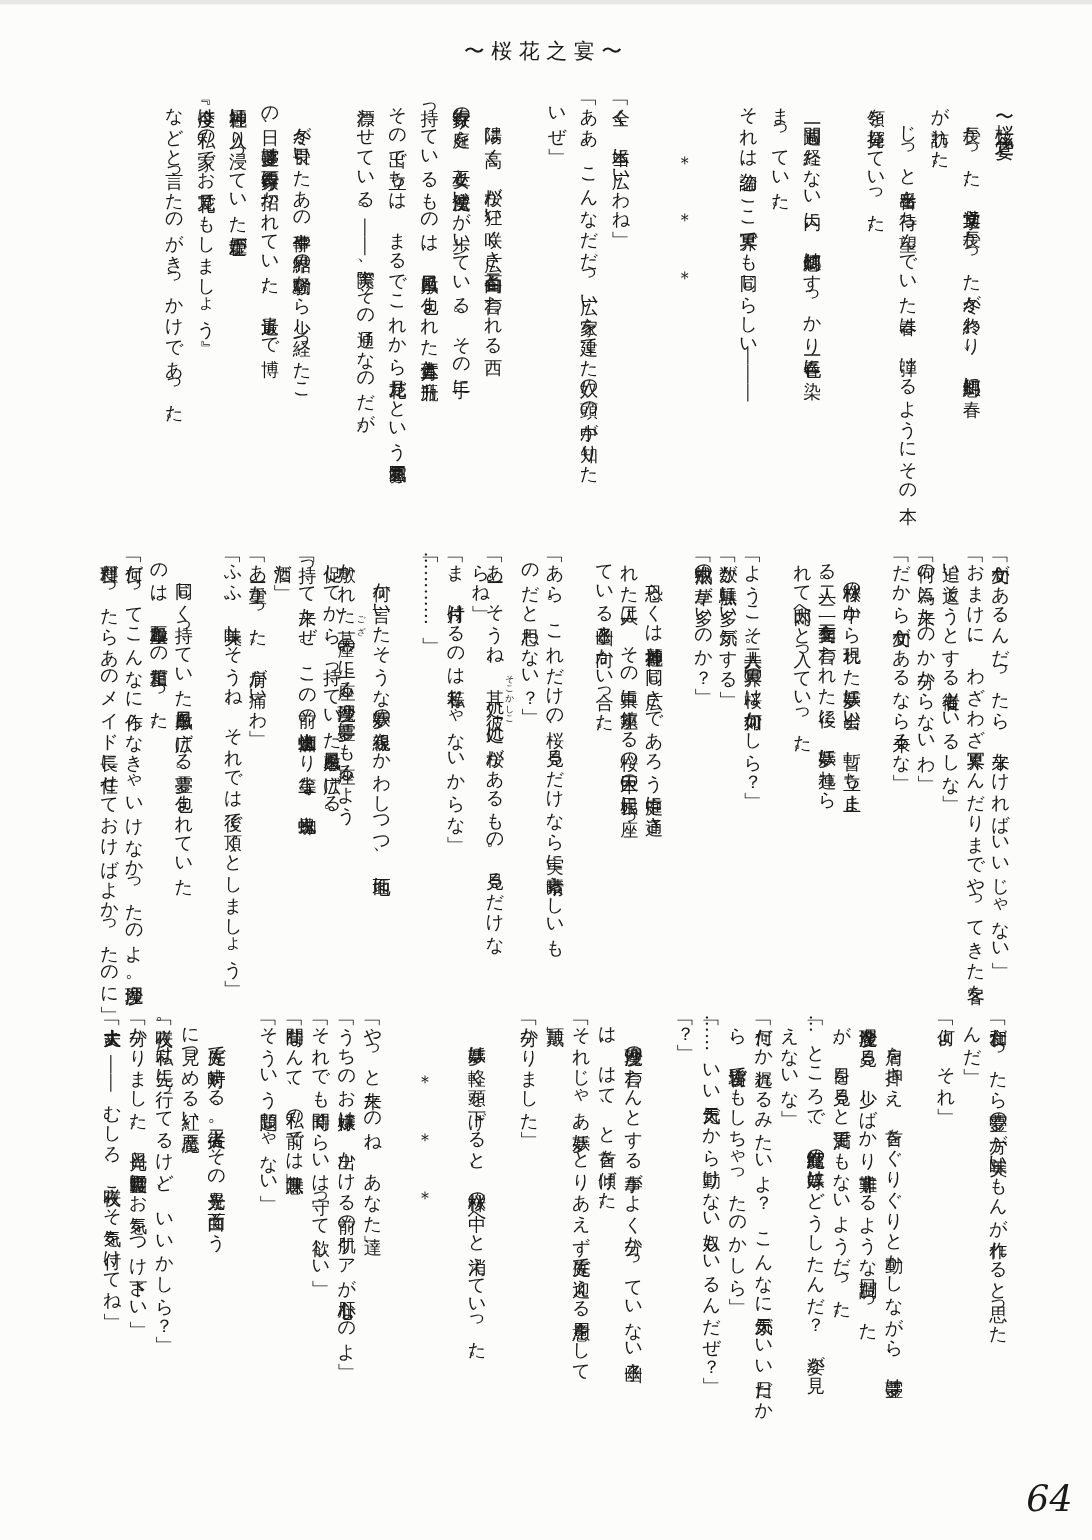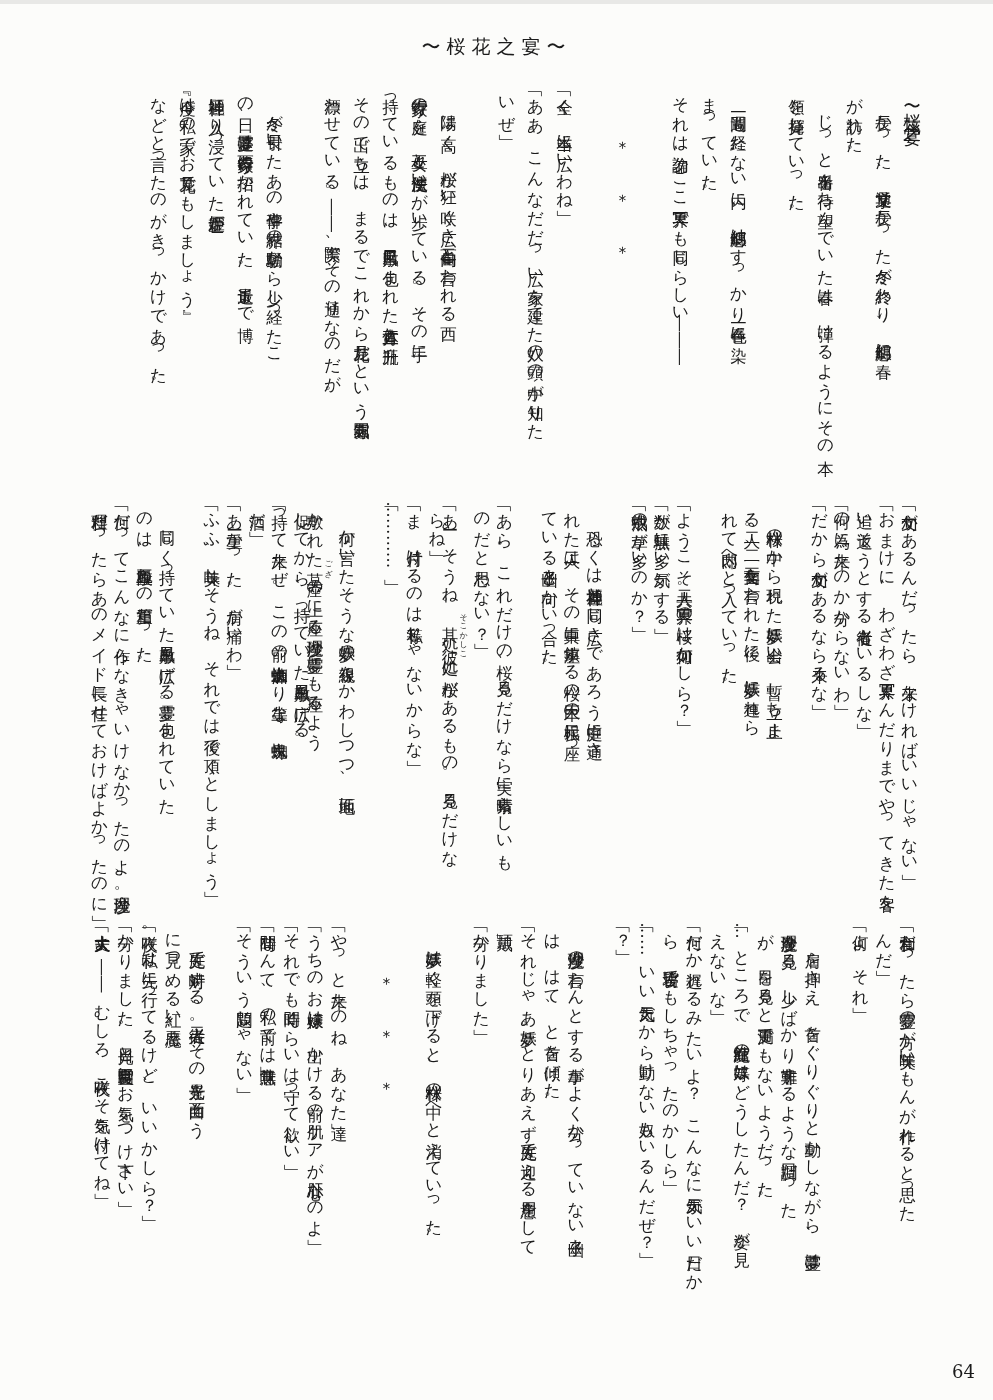--- a/index.html
+++ b/index.html
@@ -41,22 +41,23 @@
   }
   .col.stars{
     letter-spacing:36px;
     padding-top:44px;
   }
   ruby{ruby-position:over;}
   rt{font-size:8px;letter-spacing:0;}
   .page-number{
     position:absolute;
     right:18px;bottom:22px;
-    font-size:18px;
+    font-size:33px;
     font-family:"DejaVu Serif","Liberation Serif",serif;
+    font-style:italic;
   }
 </style>
 </head>
 <body>
 
 <div class="page" style="background: rgb(252, 252, 250); color: rgb(27, 27, 27);">
   <div class="page-title">〜桜花之宴〜</div>
 
   <div id="band1" class="band">
       <div class="col heading">〜桜花之宴〜</div>

